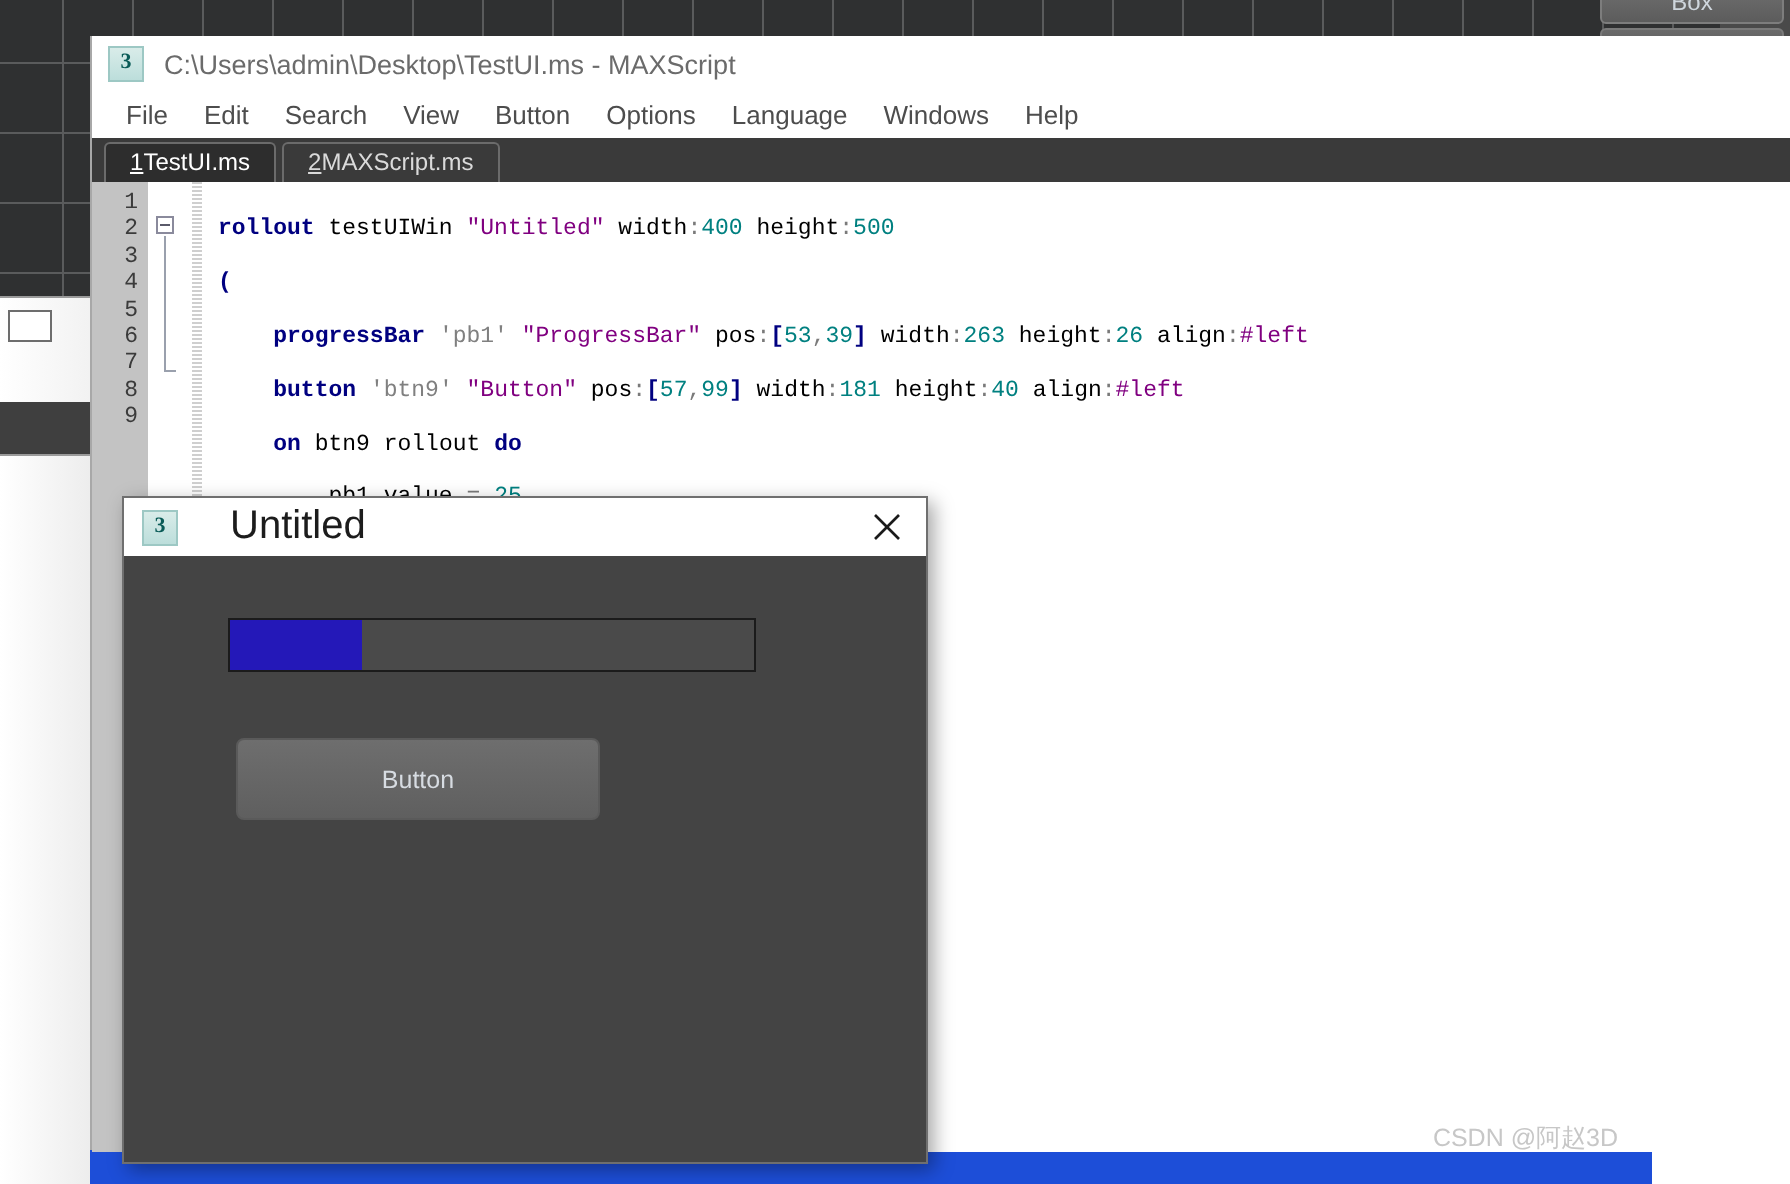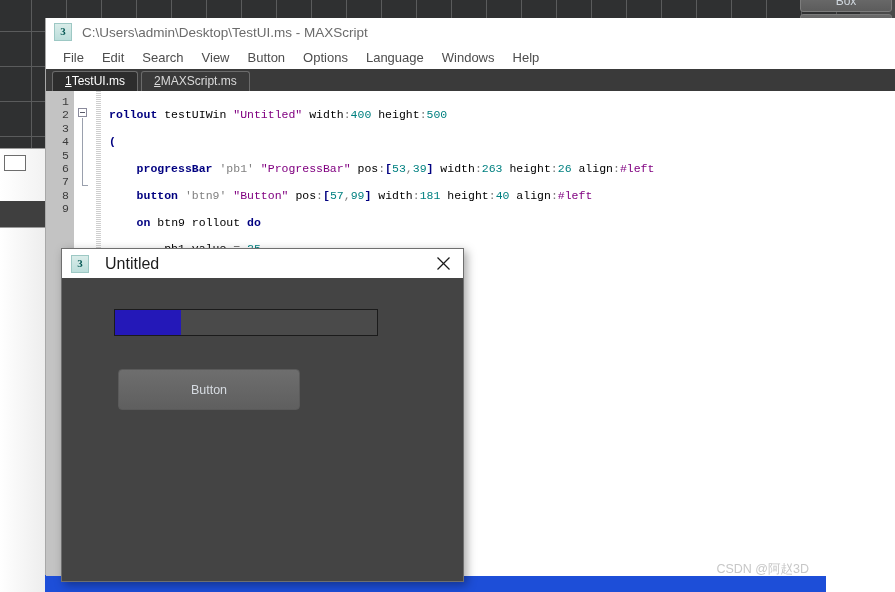--- a/index.html
+++ b/index.html
@@ -275,22 +275,22 @@
   }
   .dialog-titlebar {
     height: 29px;
     background: #ffffff;
     display: flex;
     align-items: center;
     padding-left: 9px;
     position: relative;
   }
   .dialog-title-text {
-    margin-left: 16px;
-    font-size: 16px;
+    margin-left: 26px;
+    font-size: 20px;
     color: #1c1c1c;
   }
   .dialog-close {
     position: absolute;
     right: 0; top: 0;
     width: 40px; height: 29px;
     display: flex;
     align-items: center;
     justify-content: center;
     cursor: default;

